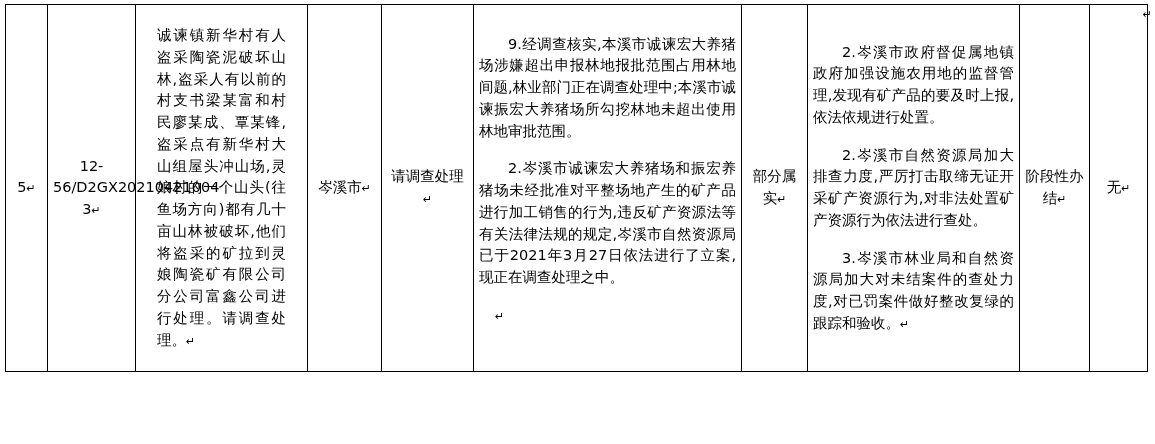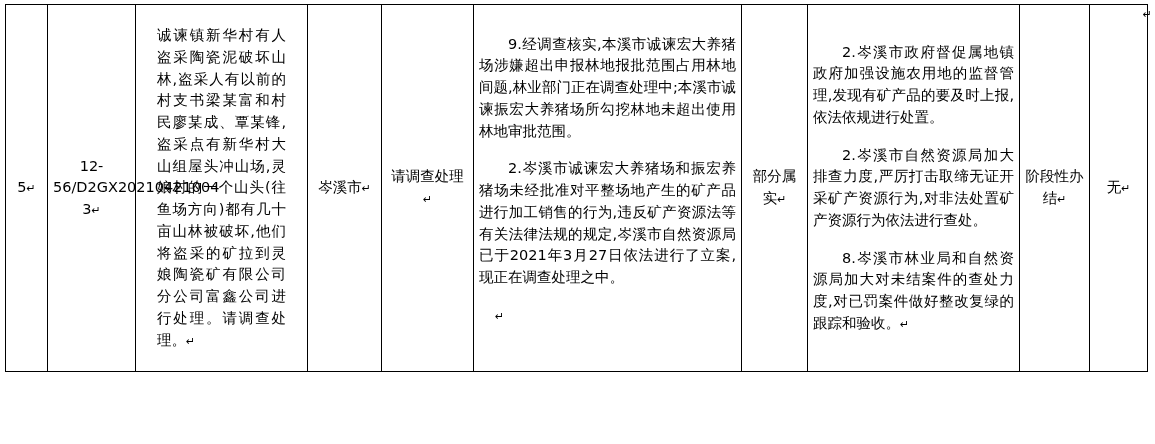--- a/index.html
+++ b/index.html
@@ -131,21 +131,21 @@
           <p class="plain"><span class="mark">↵</span></p>
         </td>
 
         <td class="cell-center">
           <span>部分属实</span><span class="mark">↵</span>
         </td>
 
         <td class="cell-justify">
           <p class="para">2.岑溪市政府督促属地镇政府加强设施农用地的监督管理,发现有矿产品的要及时上报,依法依规进行处置。</p>
           <p class="para">2.岑溪市自然资源局加大排查力度,严厉打击取缔无证开采矿产资源行为,对非法处置矿产资源行为依法进行查处。</p>
-          <p class="para"><span>8.岑溪市林业局和自然资源局加大对未结案件的查处力度,对已罚案件做好整改复绿的跟踪和验收。</span><span class="mark">↵</span></p>
+          <p class="para"><span>3.岑溪市林业局和自然资源局加大对未结案件的查处力度,对已罚案件做好整改复绿的跟踪和验收。</span><span class="mark">↵</span></p>
         </td>
 
         <td class="cell-center">
           <span>阶段性办结</span><span class="mark">↵</span>
         </td>
 
         <td class="cell-center">
           <span>无</span><span class="mark">↵</span>
         </td>
 

